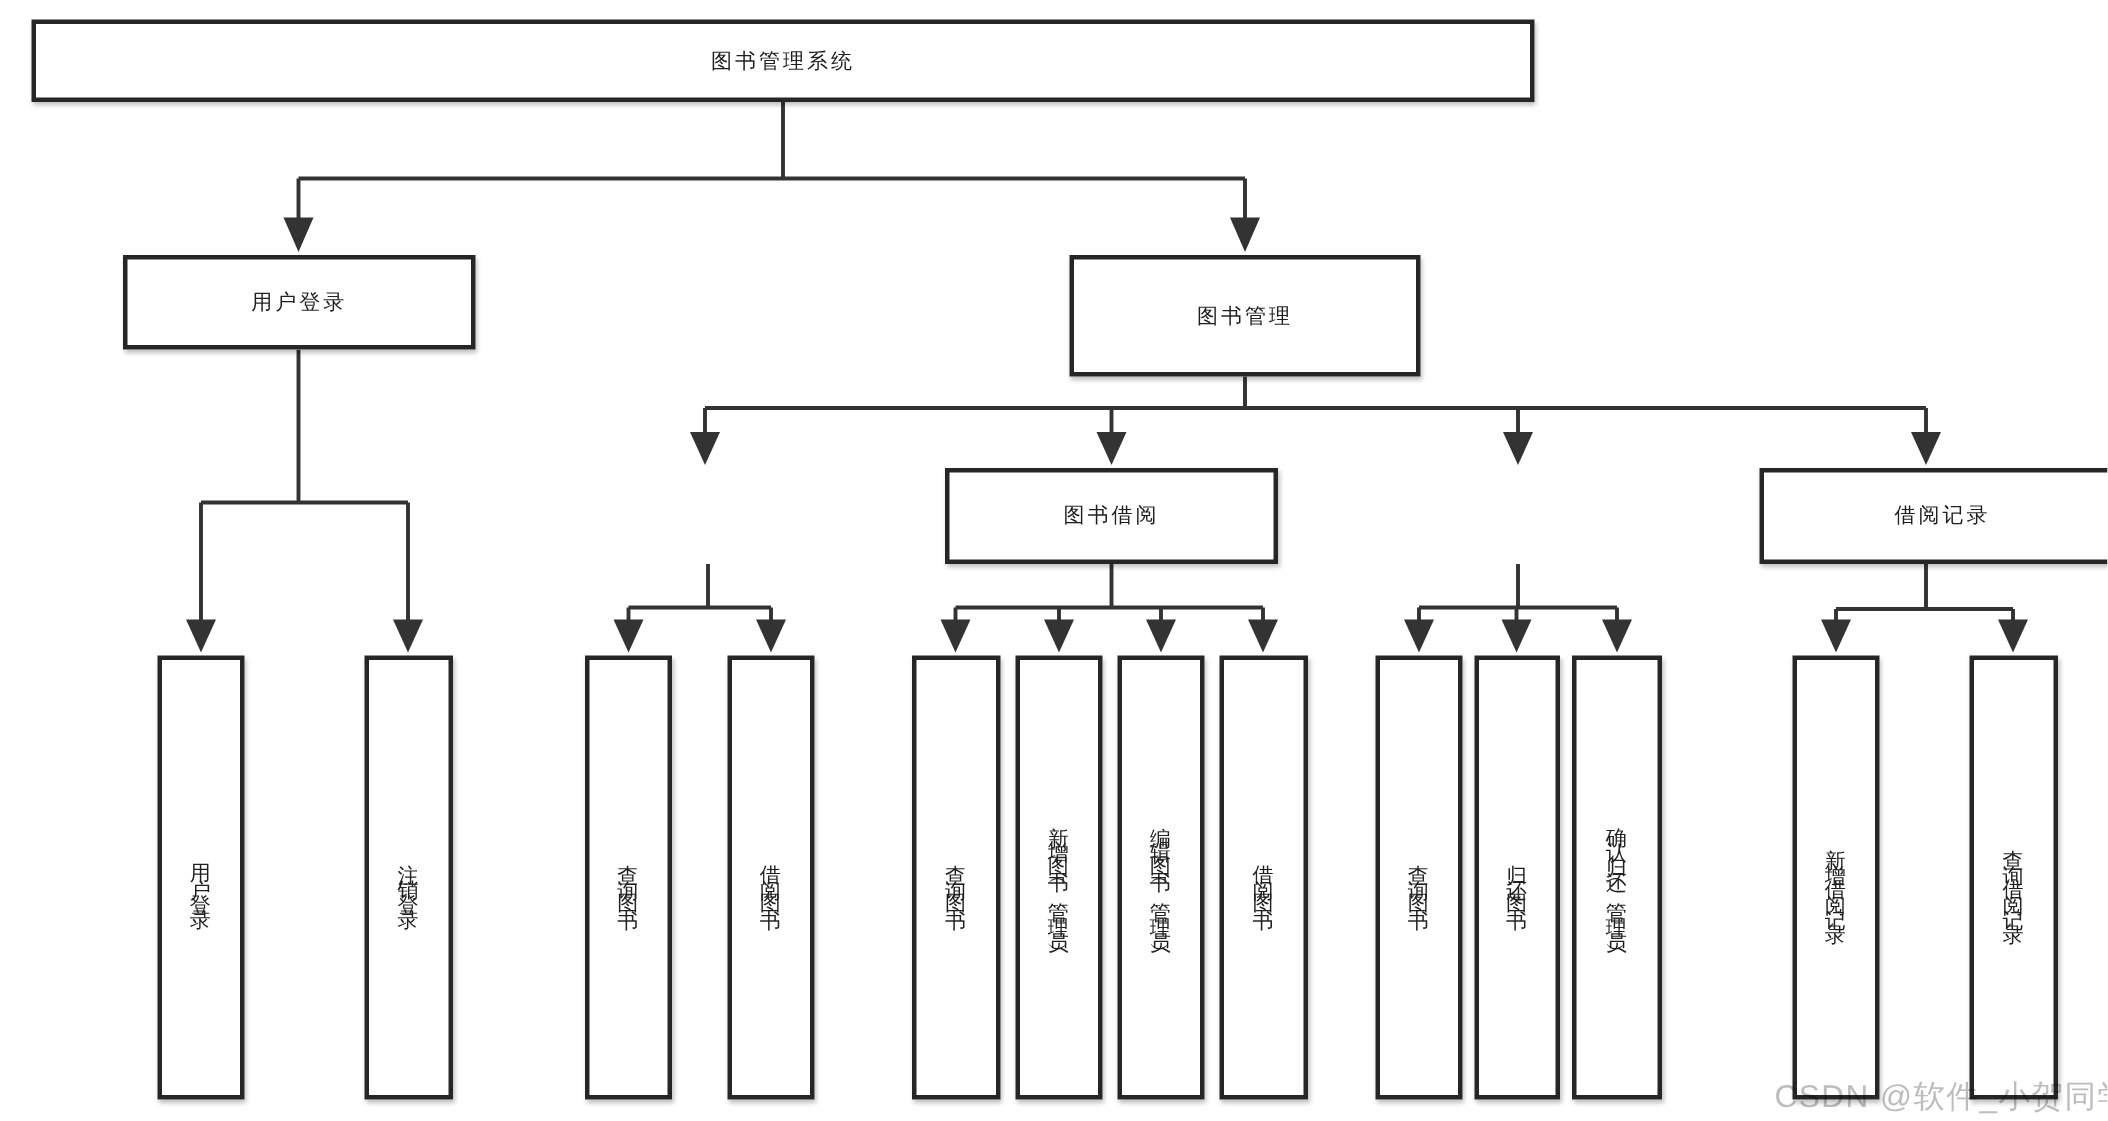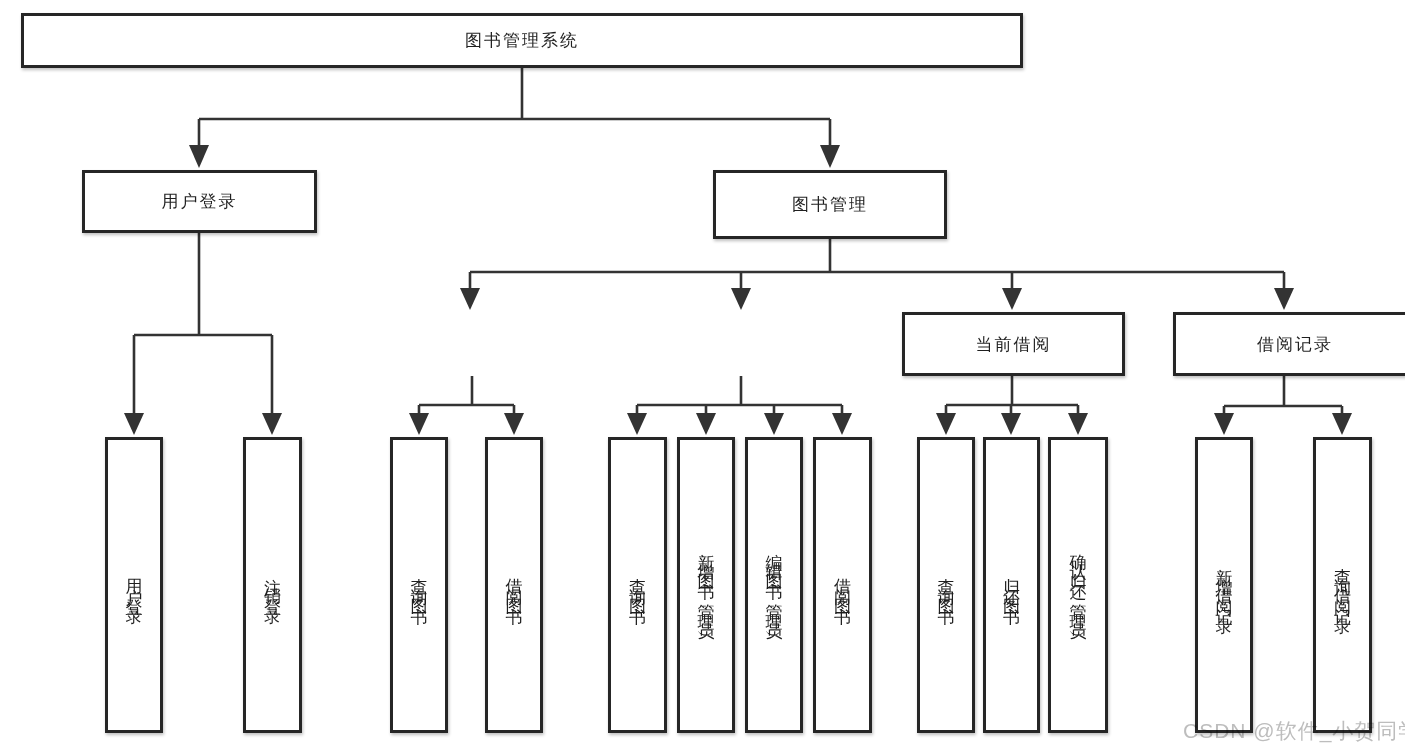--- a/index.html
+++ b/index.html
@@ -25,21 +25,21 @@
   .node {
     position: absolute;
     box-sizing: border-box;
     background: #ffffff;
     border: 3px solid #262626;
     box-shadow: 1px 2px 3px rgba(0,0,0,0.25);
     display: flex;
     align-items: center;
     justify-content: center;
     color: #1f1f1f;
-    font-size: 17px;
+    font-size: 14px;
     z-index: 2;
   }
   .node .label {
     white-space: nowrap;
     letter-spacing: 2px;
   }
   .node.v .label {
     writing-mode: vertical-rl;
     text-orientation: mixed;
     letter-spacing: 10px;
@@ -110,26 +110,26 @@
     </g>
   </svg>
 
   <div class="node" style="left:21px; top:13px; width:1002px; height:55px">
     <span class="label">图书管理系统</span>
   </div>
 
   <div class="node" style="left:82px; top:170px; width:235px; height:63px">
     <span class="label">用户登录</span>
   </div>
-  <div class="node" style="left:713px; top:170px; width:234px; height:69px">
+  <div class="node" style="left:713px; top:170px; width:234px; height:81px">
     <span class="label">图书管理</span>
   </div>
 
-  <div class="node" style="left:902px; top:312px; width:223px; height:64px">
-    <span class="label">当前借阅</span>
+  <div class="node" style="left:630px; top:312px; width:222px; height:64px">
+    <span class="label">图书借阅</span>
   </div>
   <div class="node" style="left:1173px; top:312px; width:244px; height:64px">
     <span class="label">借阅记录</span>
   </div>
 
   <div class="node v" style="left:105px; top:437px; width:58px; height:296px">
     <span class="label">用户登录</span>
   </div>
   <div class="node v" style="left:243px; top:437px; width:59px; height:296px">
     <span class="label">注销登录</span>

